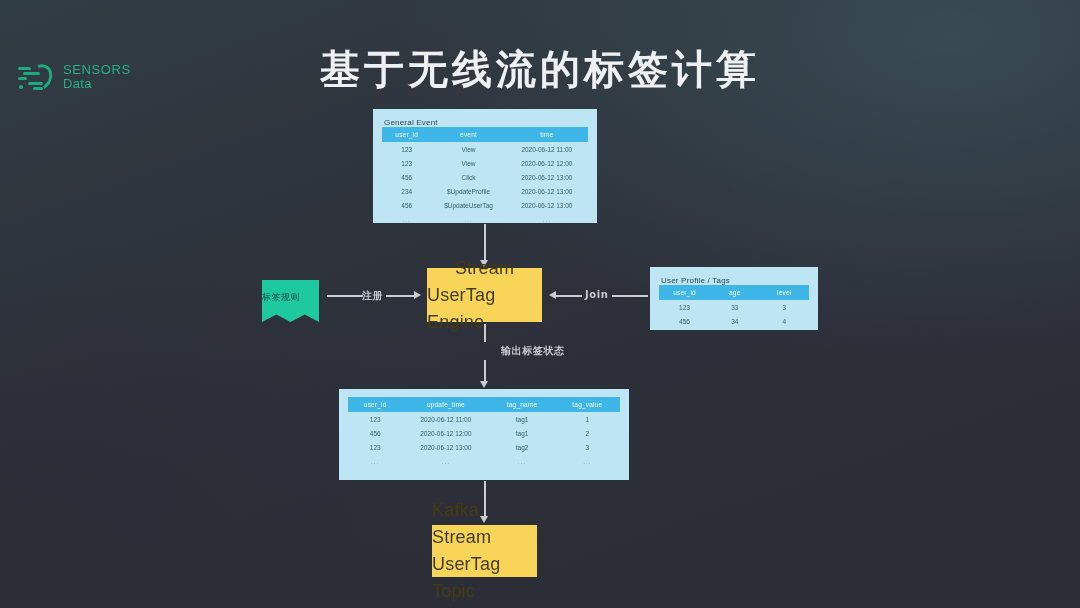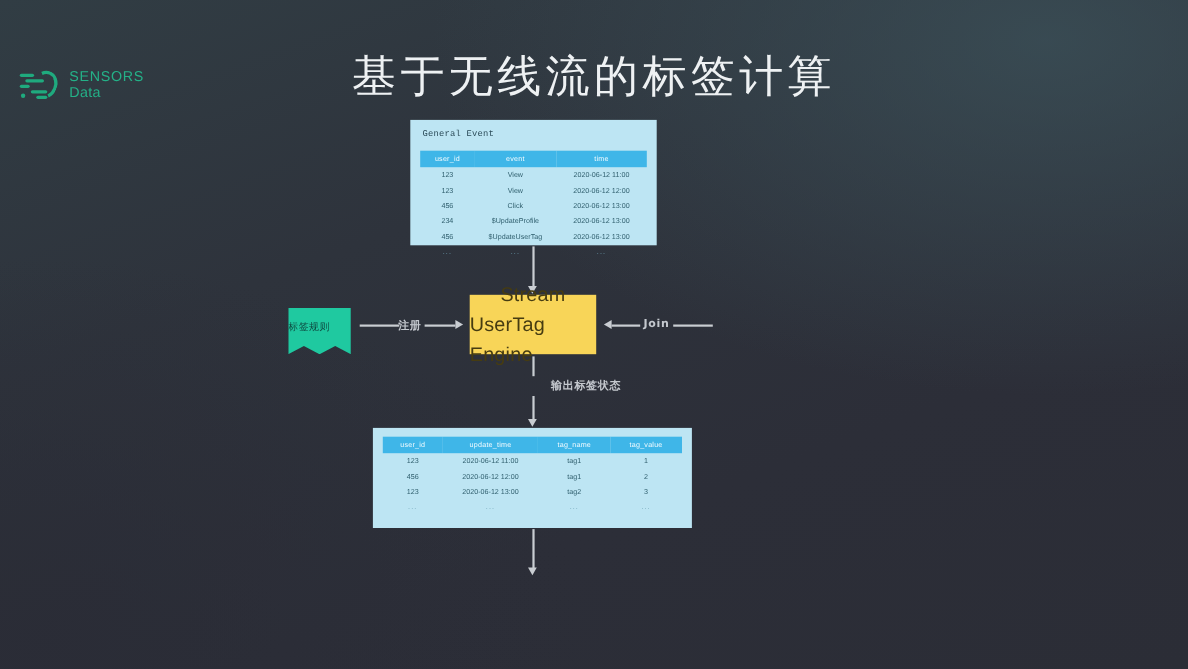--- a/index.html
+++ b/index.html
@@ -41,36 +41,35 @@
   .logo-text .l2 { color: #24b087; font-size: 13px; letter-spacing: .3px; }
 
   
   .title {
     position: absolute; left: 0; right: 0; top: 42px;
     text-align: center;
     color: #eef1f3;
     font-size: 40px;
     letter-spacing: 4px;
     font-family: "DejaVu Sans", sans-serif;
-    font-weight: 400;
+    font-weight: 700;
   }
 
   
   .canvas { position: absolute; inset: 0; }
 
   
   .card {
     position: absolute;
     background: #bde5f3;
     padding: 8px 9px 10px 9px;
   }
   .card-title {
-    color: #2b4b58; font-size: 8px; padding: 1px 2px 10px 2px;
+    color: #2b4b58; font-size: 8px; padding: 1px 2px 0 2px;
     letter-spacing: .2px;
-    font-family: Liberation Mono, monospace;
   }
   table { width: 100%; border-collapse: collapse; table-layout: fixed; }
   thead th {
     background: #3fb6e8; color: #f2fbff;
     font-size: 6.5px; font-weight: 400;
     padding: 4px 2px; text-align: center; letter-spacing: .2px;
   }
   tbody td {
     color: #31606f; font-size: 6.5px; font-weight: 400;
     padding: 3.5px 2px; text-align: center;
@@ -233,20 +232,44 @@
   <div class="ybox" id="box-engine">
     <div>Stream</div>
     <div>UserTag Engine</div>
   </div>
 
   <div class="ln lnh" id="ln-profile-engine-a"></div>
   <div class="edge-label" style="left:585px; top:289px;">Join</div>
   <div class="ln lnh" id="ln-profile-engine-b"></div>
   <div class="arrow arrow-left" id="ar-profile-engine"></div>
 
+  <div class="card" id="card-user-profile">
+    <div class="card-title">User Profile / Tags</div>
+    <table>
+      <thead>
+          <tr>
+        <th style="width:34%">user_id</th>
+        <th style="width:33%">age</th>
+        <th style="width:33%">level</th>
+      </tr>
+        </thead>
+      <tbody>
+        <tr>
+            <td>123</td>
+            <td>33</td>
+            <td>3</td>
+          </tr>
+        <tr>
+            <td>456</td>
+            <td>34</td>
+            <td>4</td>
+          </tr>
+      </tbody>
+    </table>
+  </div>
 
   <div class="ln lnv" id="ln-engine-status"></div>
   <div class="edge-label" id="lbl-output">输出标签状态</div>
   <div class="ln lnv" id="ln-engine-status2"></div>
   <div class="arrow arrow-down" id="ar-engine-status"></div>
 
   <div class="card" id="card-status-change">
     <table>
       <thead>
           <tr>
@@ -281,14 +304,18 @@
             <td>...</td>
             <td>...</td>
           </tr>
       </tbody>
     </table>
   </div>
 
   <div class="ln lnv" id="ln-status-kafka"></div>
   <div class="arrow arrow-down" id="ar-status-kafka"></div>
 
+  <div class="ybox" id="box-kafka">
+    <div>Kafka Stream</div>
+    <div>UserTag Topic</div>
+  </div>
 
 </div>
 
 </body></html>

